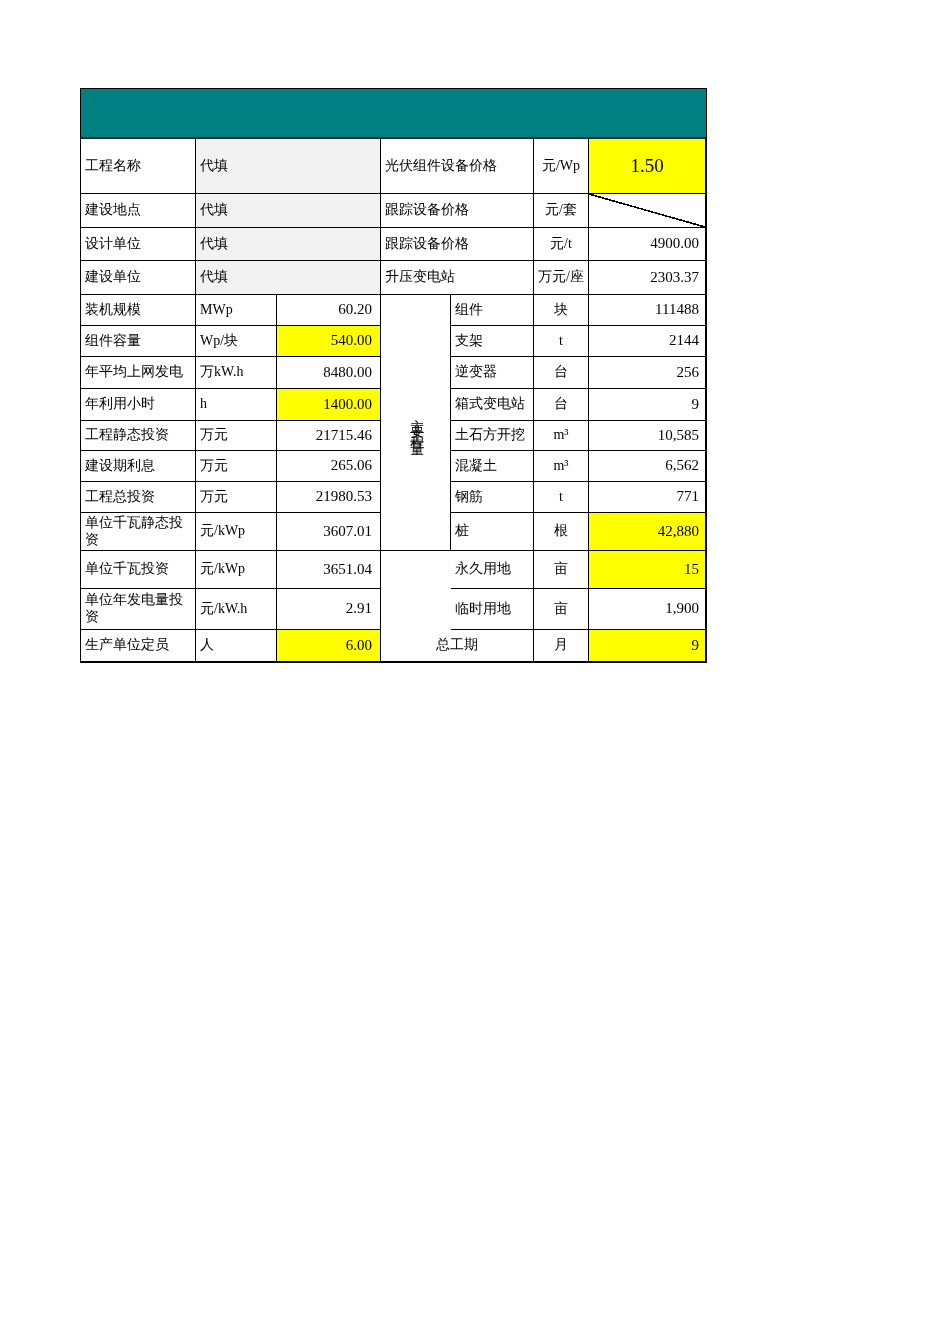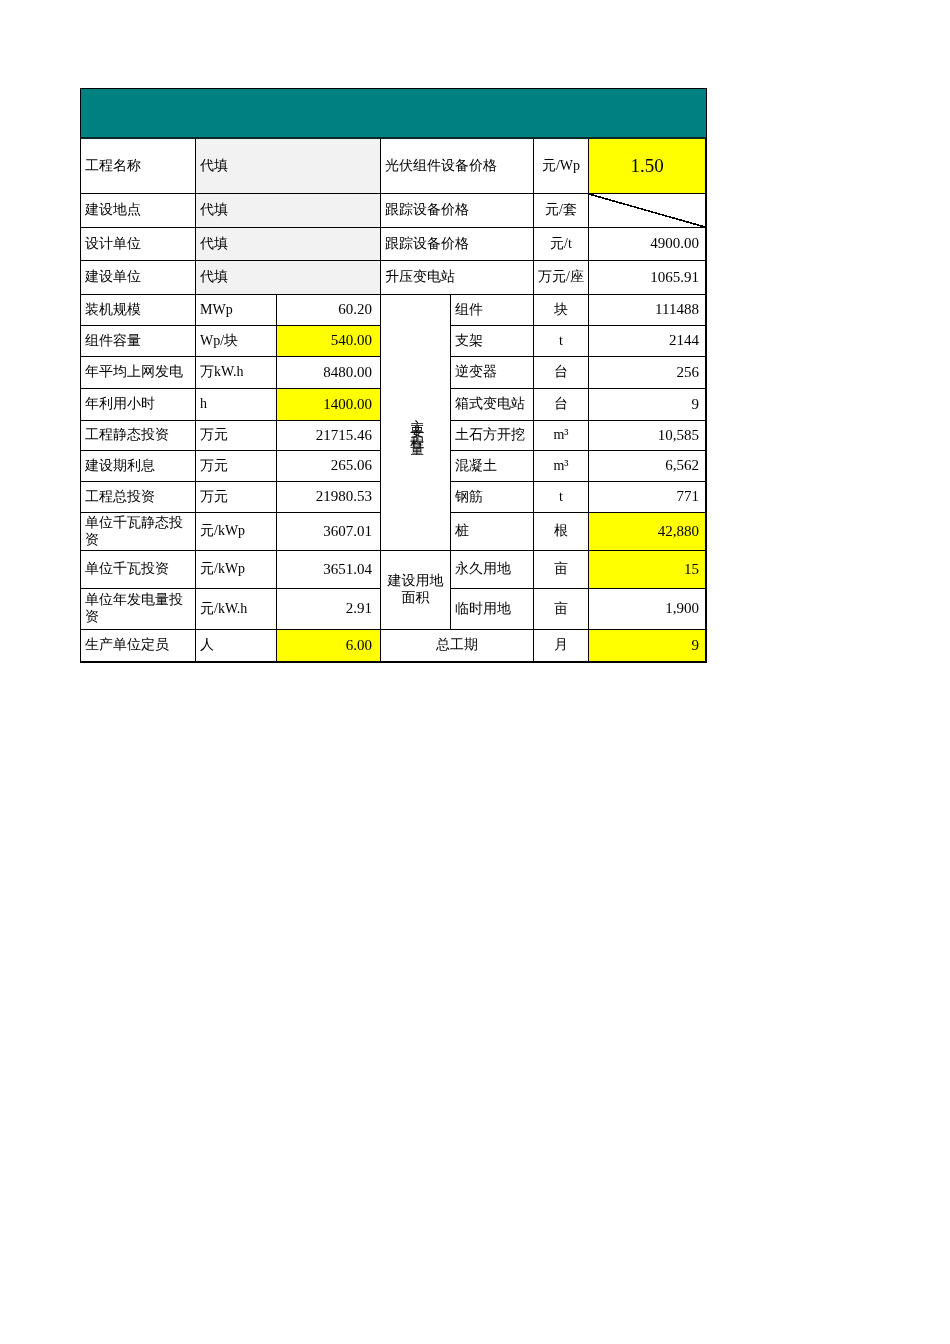--- a/index.html
+++ b/index.html
@@ -58,29 +58,26 @@
   <div class="c" style="grid-area:4/1/5/2">设计单位</div>
   <div class="c gray" style="grid-area:4/2/5/4">代填</div>
   <div class="c" style="grid-area:4/4/5/6">跟踪设备价格</div>
   <div class="c ctr unit" style="grid-area:4/6/5/7">元/t</div>
   <div class="c num" style="grid-area:4/7/5/8">4900.00</div>
 
   <div class="c" style="grid-area:5/1/6/2">建设单位</div>
   <div class="c gray" style="grid-area:5/2/6/4">代填</div>
   <div class="c" style="grid-area:5/4/6/6">升压变电站</div>
   <div class="c ctr unit" style="grid-area:5/6/6/7">万元/座</div>
-  <div class="c num" style="grid-area:5/7/6/8">1065.91</div>
+  <div class="c num" style="grid-area:5/7/6/8">2303.37</div>
 
   <div class="c" style="grid-area:6/4/14/5">
     <div class="vwrap">
         <span class="vtext">主要工程量</span>
       </div>
-  </div>
-  <div class="c ctr wrapcell" style="grid-area:14/4/16/5">
-    <span>建设用地面积</span>
   </div>
   <div class="c ctr" style="grid-area:16/4/17/6">总工期</div>
 
   <div class="c" style="grid-area:6/1/7/2">装机规模</div>
   <div class="c unit" style="grid-area:6/2/7/3">MWp</div>
   <div class="c num-c" style="grid-area:6/3/7/4">60.20</div>
 
   <div class="c" style="grid-area:7/1/8/2">组件容量</div>
   <div class="c unit" style="grid-area:7/2/8/3">Wp/块</div>
   <div class="c num-c yellow" style="grid-area:7/3/8/4">540.00</div>

